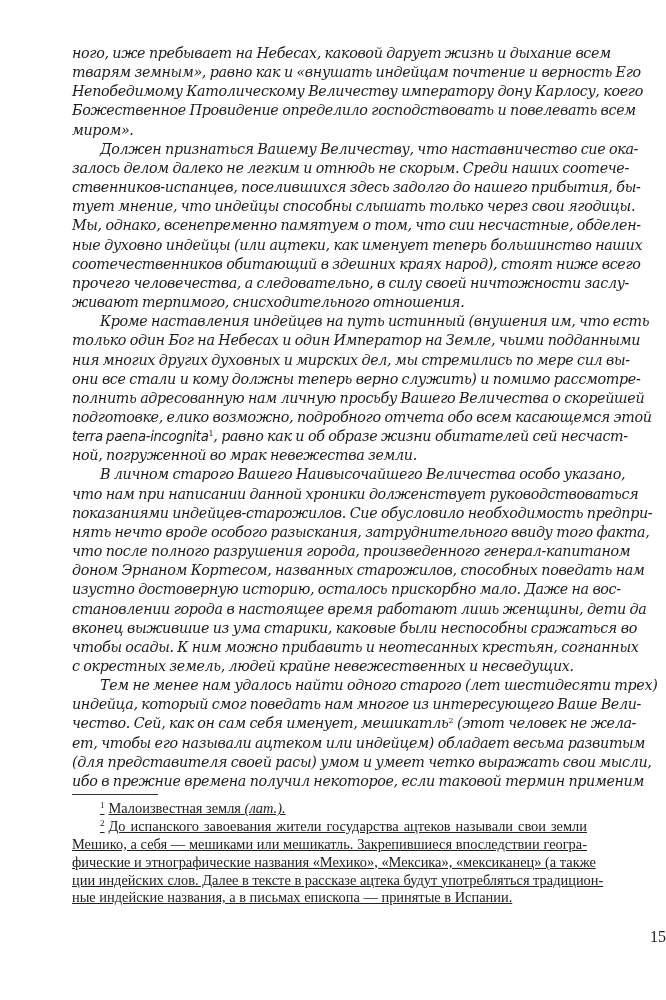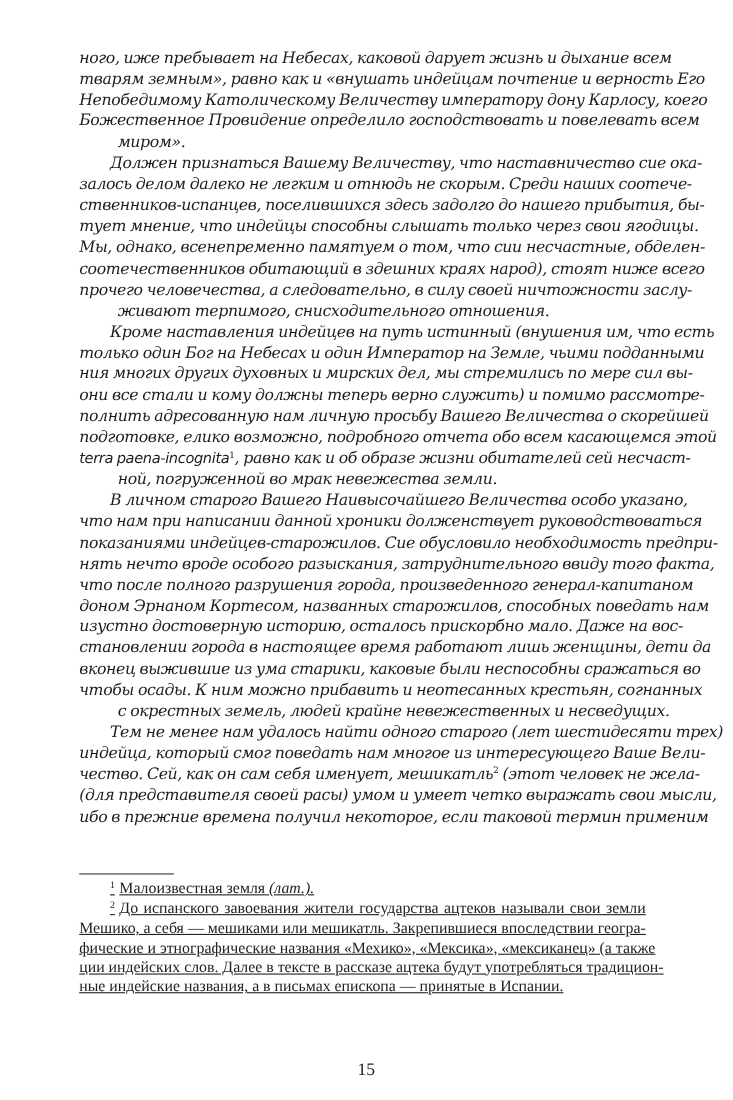--- a/index.html
+++ b/index.html
@@ -5,55 +5,56 @@
     html, body { margin: 0; padding: 0; background: #ffffff; }
     body { width: 666px; height: 1000px; position: relative; overflow: hidden; }
     .page { position: absolute; left: 0; top: 0; width: 666px; height: 1000px; background: #fff; padding-left: 18px; }
     .body-text {
       position: absolute; left: 72px; top: 44px; width: 515px;
       font-family: "DejaVu Serif", serif; font-style: italic;
       font-size: 14.3px; line-height: 19.16px; color: #1c1c1c;
       letter-spacing: -0.35px; word-spacing: -0.5px;
     }
     .line { display: block; white-space: nowrap; text-align: justify; text-align-last: justify; height: 19.16px; }
-    .line.last { text-align-last: left; margin-left: 35px; }
+    .line.last { text-align-last: left; }
     .line.indent { padding-left: 28px; }
     sup { font-size: 8px; line-height: 0; vertical-align: 5px; font-style: normal; }
     .latin { font-family: "DejaVu Sans", sans-serif; font-style: italic; font-size: 13.3px; }
     .rule { position: absolute; left: 72px; top: 794px; width: 86px; height: 1px; background: #333; }
     .footnotes {
       position: absolute; left: 72px; top: 800px; width: 515px;
       font-family: "Liberation Serif", serif; font-size: 14.4px; line-height: 17.9px; color: #222;
     }
     .fn-line { display: block; white-space: nowrap; text-align: justify; text-align-last: justify; height: 17.9px; text-decoration: underline; }
     .fn-line.last { text-align-last: left; }
     .fn-line.indent { padding-left: 28px; }
     .fn-mark { font-size: 9px; vertical-align: 5px; line-height: 0; margin-right: 4px; }
     .page-number {
-      position: absolute; left: 0; width: 666px; top: 928px; text-align: center;
-      font-family: "Liberation Serif", serif; font-size: 16px; color: #222; margin-top: 36px;
+      position: absolute; left: 0; width: 666px; top: 928px; text-align: right;
+      font-family: "Liberation Serif", serif; font-size: 16px; color: #222;
     }
   </style>
 </head>
 <body>
 
 <div class="page">
   <div class="body-text">
 
     <span class="line">ного, иже пребывает на Небесах, каковой дарует жизнь и дыхание всем</span>
     <span class="line">тварям земным», равно как и «внушать индейцам почтение и верность Его</span>
     <span class="line">Непобедимому Католическому Величеству императору дону Карлосу, коего</span>
     <span class="line">Божественное Провидение определило господствовать и повелевать всем</span>
     <span class="line last">миром».</span>
 
     <span class="line indent">Должен признаться Вашему Величеству, что наставничество сие ока-</span>
     <span class="line">залось делом далеко не легким и отнюдь не скорым. Среди наших соотече-</span>
     <span class="line">ственников-испанцев, поселившихся здесь задолго до нашего прибытия, бы-</span>
     <span class="line">тует мнение, что индейцы способны слышать только через свои ягодицы.</span>
     <span class="line">Мы, однако, всенепременно памятуем о том, что сии несчастные, обделен-</span>
+    <span class="line">ные духовно индейцы (или ацтеки, как именует теперь большинство наших</span>
     <span class="line">соотечественников обитающий в здешних краях народ), стоят ниже всего</span>
     <span class="line">прочего человечества, а следовательно, в силу своей ничтожности заслу-</span>
     <span class="line last">живают терпимого, снисходительного отношения.</span>
 
     <span class="line indent">Кроме наставления индейцев на путь истинный (внушения им, что есть</span>
     <span class="line">только один Бог на Небесах и один Император на Земле, чьими подданными</span>
     <span class="line">ния многих других духовных и мирских дел, мы стремились по мере сил вы-</span>
     <span class="line">они все стали и кому должны теперь верно служить) и помимо рассмотре-</span>
     <span class="line">полнить адресованную нам личную просьбу Вашего Величества о скорейшей</span>
     <span class="line">подготовке, елико возможно, подробного отчета обо всем касающемся этой</span>
@@ -68,20 +69,21 @@
     <span class="line">доном Эрнаном Кортесом, названных старожилов, способных поведать нам</span>
     <span class="line">изустно достоверную историю, осталось прискорбно мало. Даже на вос-</span>
     <span class="line">становлении города в настоящее время работают лишь женщины, дети да</span>
     <span class="line">вконец выжившие из ума старики, каковые были неспособны сражаться во</span>
     <span class="line">чтобы осады. К ним можно прибавить и неотесанных крестьян, согнанных</span>
     <span class="line last">с окрестных земель, людей крайне невежественных и несведущих.</span>
 
     <span class="line indent">Тем не менее нам удалось найти одного старого (лет шестидесяти трех)</span>
     <span class="line">индейца, который смог поведать нам многое из интересующего Ваше Вели-</span>
     <span class="line"><span>чество. Сей, как он сам себя именует, мешикатль</span><sup>2</sup> <span>(этот человек не жела-</span></span>
+    <span class="line">ет, чтобы его называли ацтеком или индейцем) обладает весьма развитым</span>
     <span class="line">(для представителя своей расы) умом и умеет четко выражать свои мысли,</span>
     <span class="line">ибо в прежние времена получил некоторое, если таковой термин применим</span>
   </div>
 
   <div class="rule"></div>
 
   <div class="footnotes">
     <span class="fn-line indent last"><span class="fn-mark">1</span><span>Малоизвестная земля</span> <i>(лат.).</i></span>
     <span class="fn-line indent"><span class="fn-mark">2</span><span>До испанского завоевания жители государства ацтеков называли свои земли</span></span>
     <span class="fn-line">Мешико, а себя — мешиками или мешикатль. Закрепившиеся впоследствии геогра-</span>

